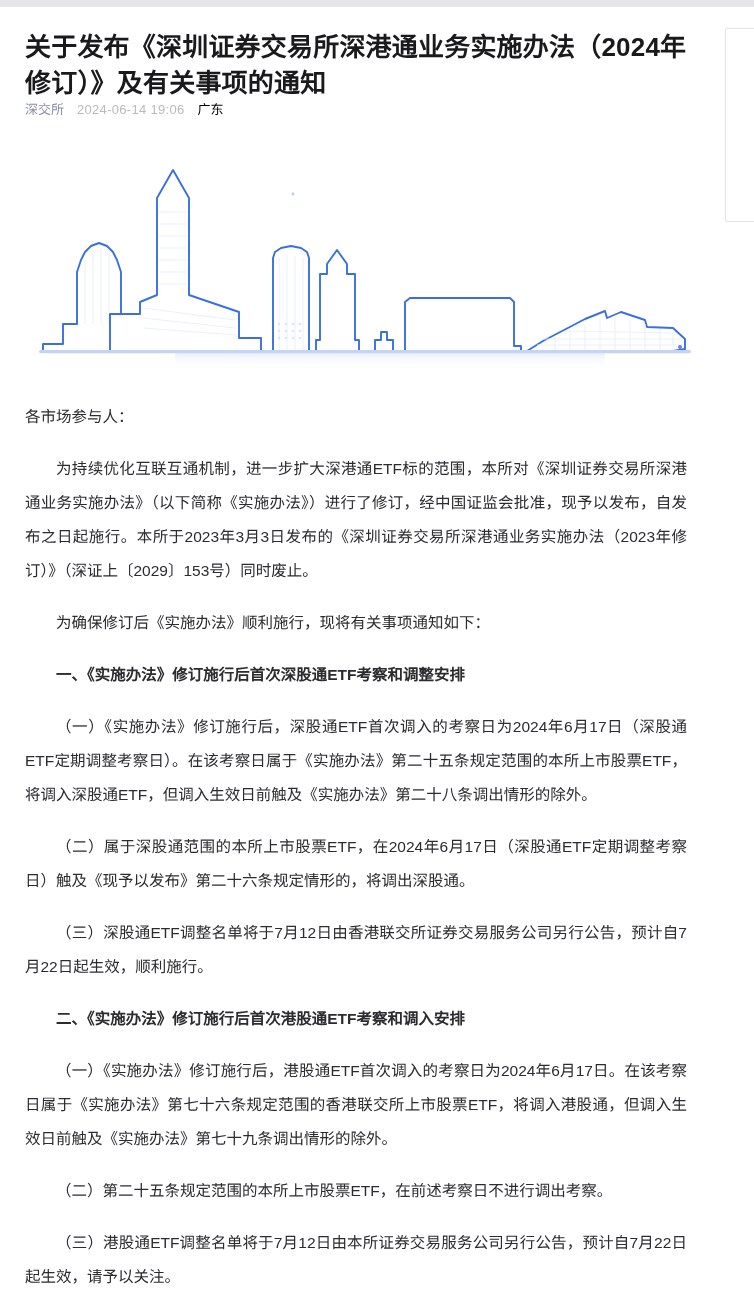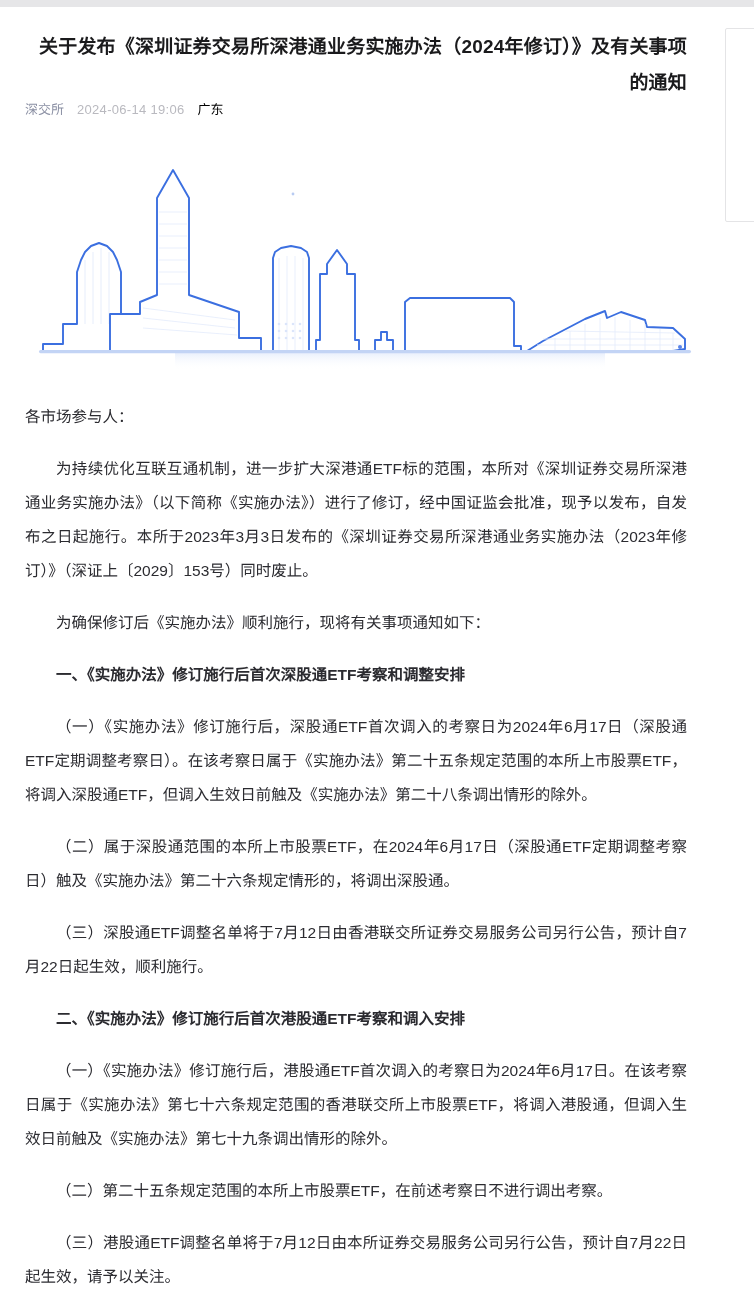--- a/index.html
+++ b/index.html
@@ -43,26 +43,25 @@
   .article {
     position: absolute;
     left: 0; top: 7px;
     width: 712px;
     padding: 0 25px;
     box-sizing: border-box;
   }
 
   .title {
     margin: 22px 0 0 0;
-    font-size: 19px;
+    font-size: 26px;
     line-height: 36px;
     font-weight: bold;
     color: #1a1a1c;
     letter-spacing: 0.2px;
-    text-align: right;
   }
 
   .meta {
     font-size: 13px;
     line-height: 18px;
     display: flex;
     align-items: center;
     gap: 13px;
   }
   .meta-source { color: #8a8fa3; }
@@ -189,21 +188,21 @@
       <rect x="14" y="208" width="652" height="3.2" rx="1.6" fill="#c3d4f5"></rect>
     </svg>
   </div>
 
   <div class="body">
     <p class="salutation">各市场参与人：</p>
     <p class="indent">为持续优化互联互通机制，进一步扩大深港通ETF标的范围，本所对《深圳证券交易所深港通业务实施办法》（以下简称《实施办法》）进行了修订，经中国证监会批准，现予以发布，自发布之日起施行。本所于2023年3月3日发布的《深圳证券交易所深港通业务实施办法（2023年修订）》（深证上〔2029〕153号）同时废止。</p>
     <p class="indent">为确保修订后《实施办法》顺利施行，现将有关事项通知如下：</p>
     <p class="heading">一、《实施办法》修订施行后首次深股通ETF考察和调整安排</p>
     <p class="indent">（一）《实施办法》修订施行后，深股通ETF首次调入的考察日为2024年6月17日（深股通ETF定期调整考察日）。在该考察日属于《实施办法》第二十五条规定范围的本所上市股票ETF，将调入深股通ETF，但调入生效日前触及《实施办法》第二十八条调出情形的除外。</p>
-    <p class="indent">（二）属于深股通范围的本所上市股票ETF，在2024年6月17日（深股通ETF定期调整考察日）触及《实施办法》第二十六条规定情形的，将调出深股通。</p>
+    <p class="indent">（二）属于深股通范围的本所上市股票ETF，在2024年6月17日（深股通ETF定期调整考察日）触及《现予以发布》第二十六条规定情形的，将调出深股通。</p>
     <p class="indent">（三）深股通ETF调整名单将于7月12日由香港联交所证券交易服务公司另行公告，预计自7月22日起生效，顺利施行。</p>
     <p class="heading">二、《实施办法》修订施行后首次港股通ETF考察和调入安排</p>
     <p class="indent">（一）《实施办法》修订施行后，港股通ETF首次调入的考察日为2024年6月17日。在该考察日属于《实施办法》第七十六条规定范围的香港联交所上市股票ETF，将调入港股通，但调入生效日前触及《实施办法》第七十九条调出情形的除外。</p>
     <p class="indent">（二）第二十五条规定范围的本所上市股票ETF，在前述考察日不进行调出考察。</p>
     <p class="indent">（三）港股通ETF调整名单将于7月12日由本所证券交易服务公司另行公告，预计自7月22日起生效，请予以关注。</p>
   </div>
 
 </div>
 
 </body></html>

